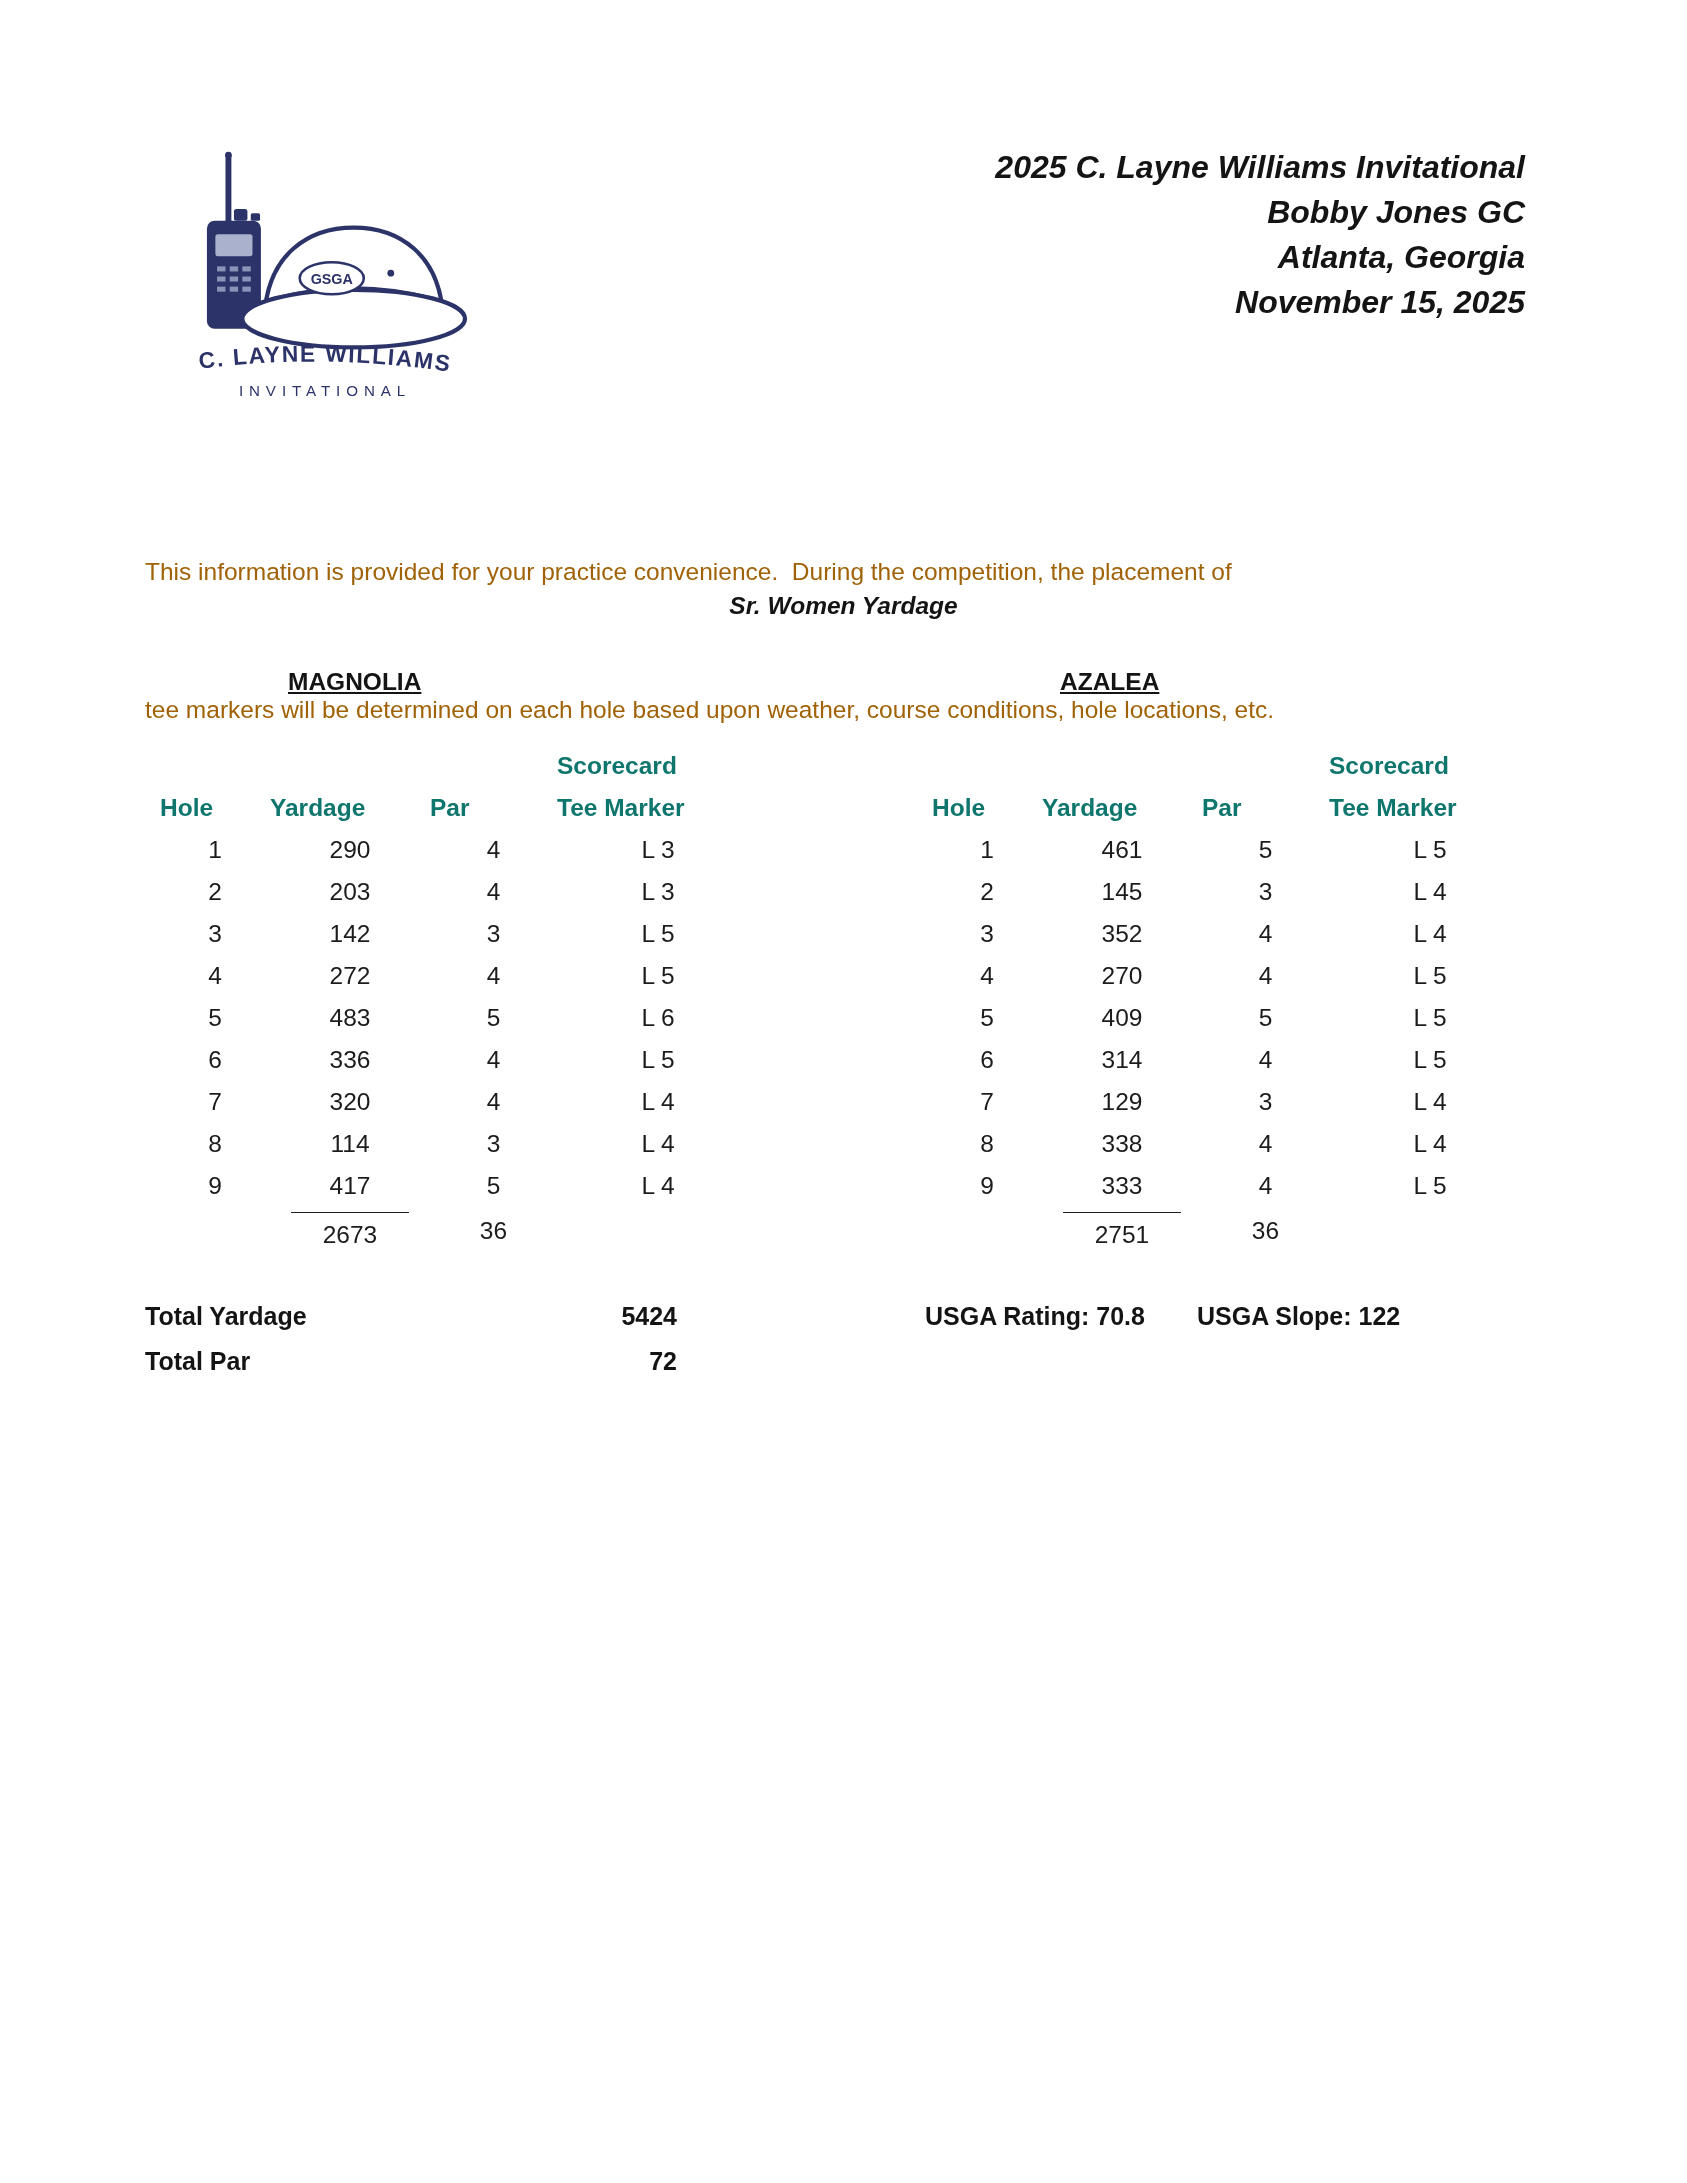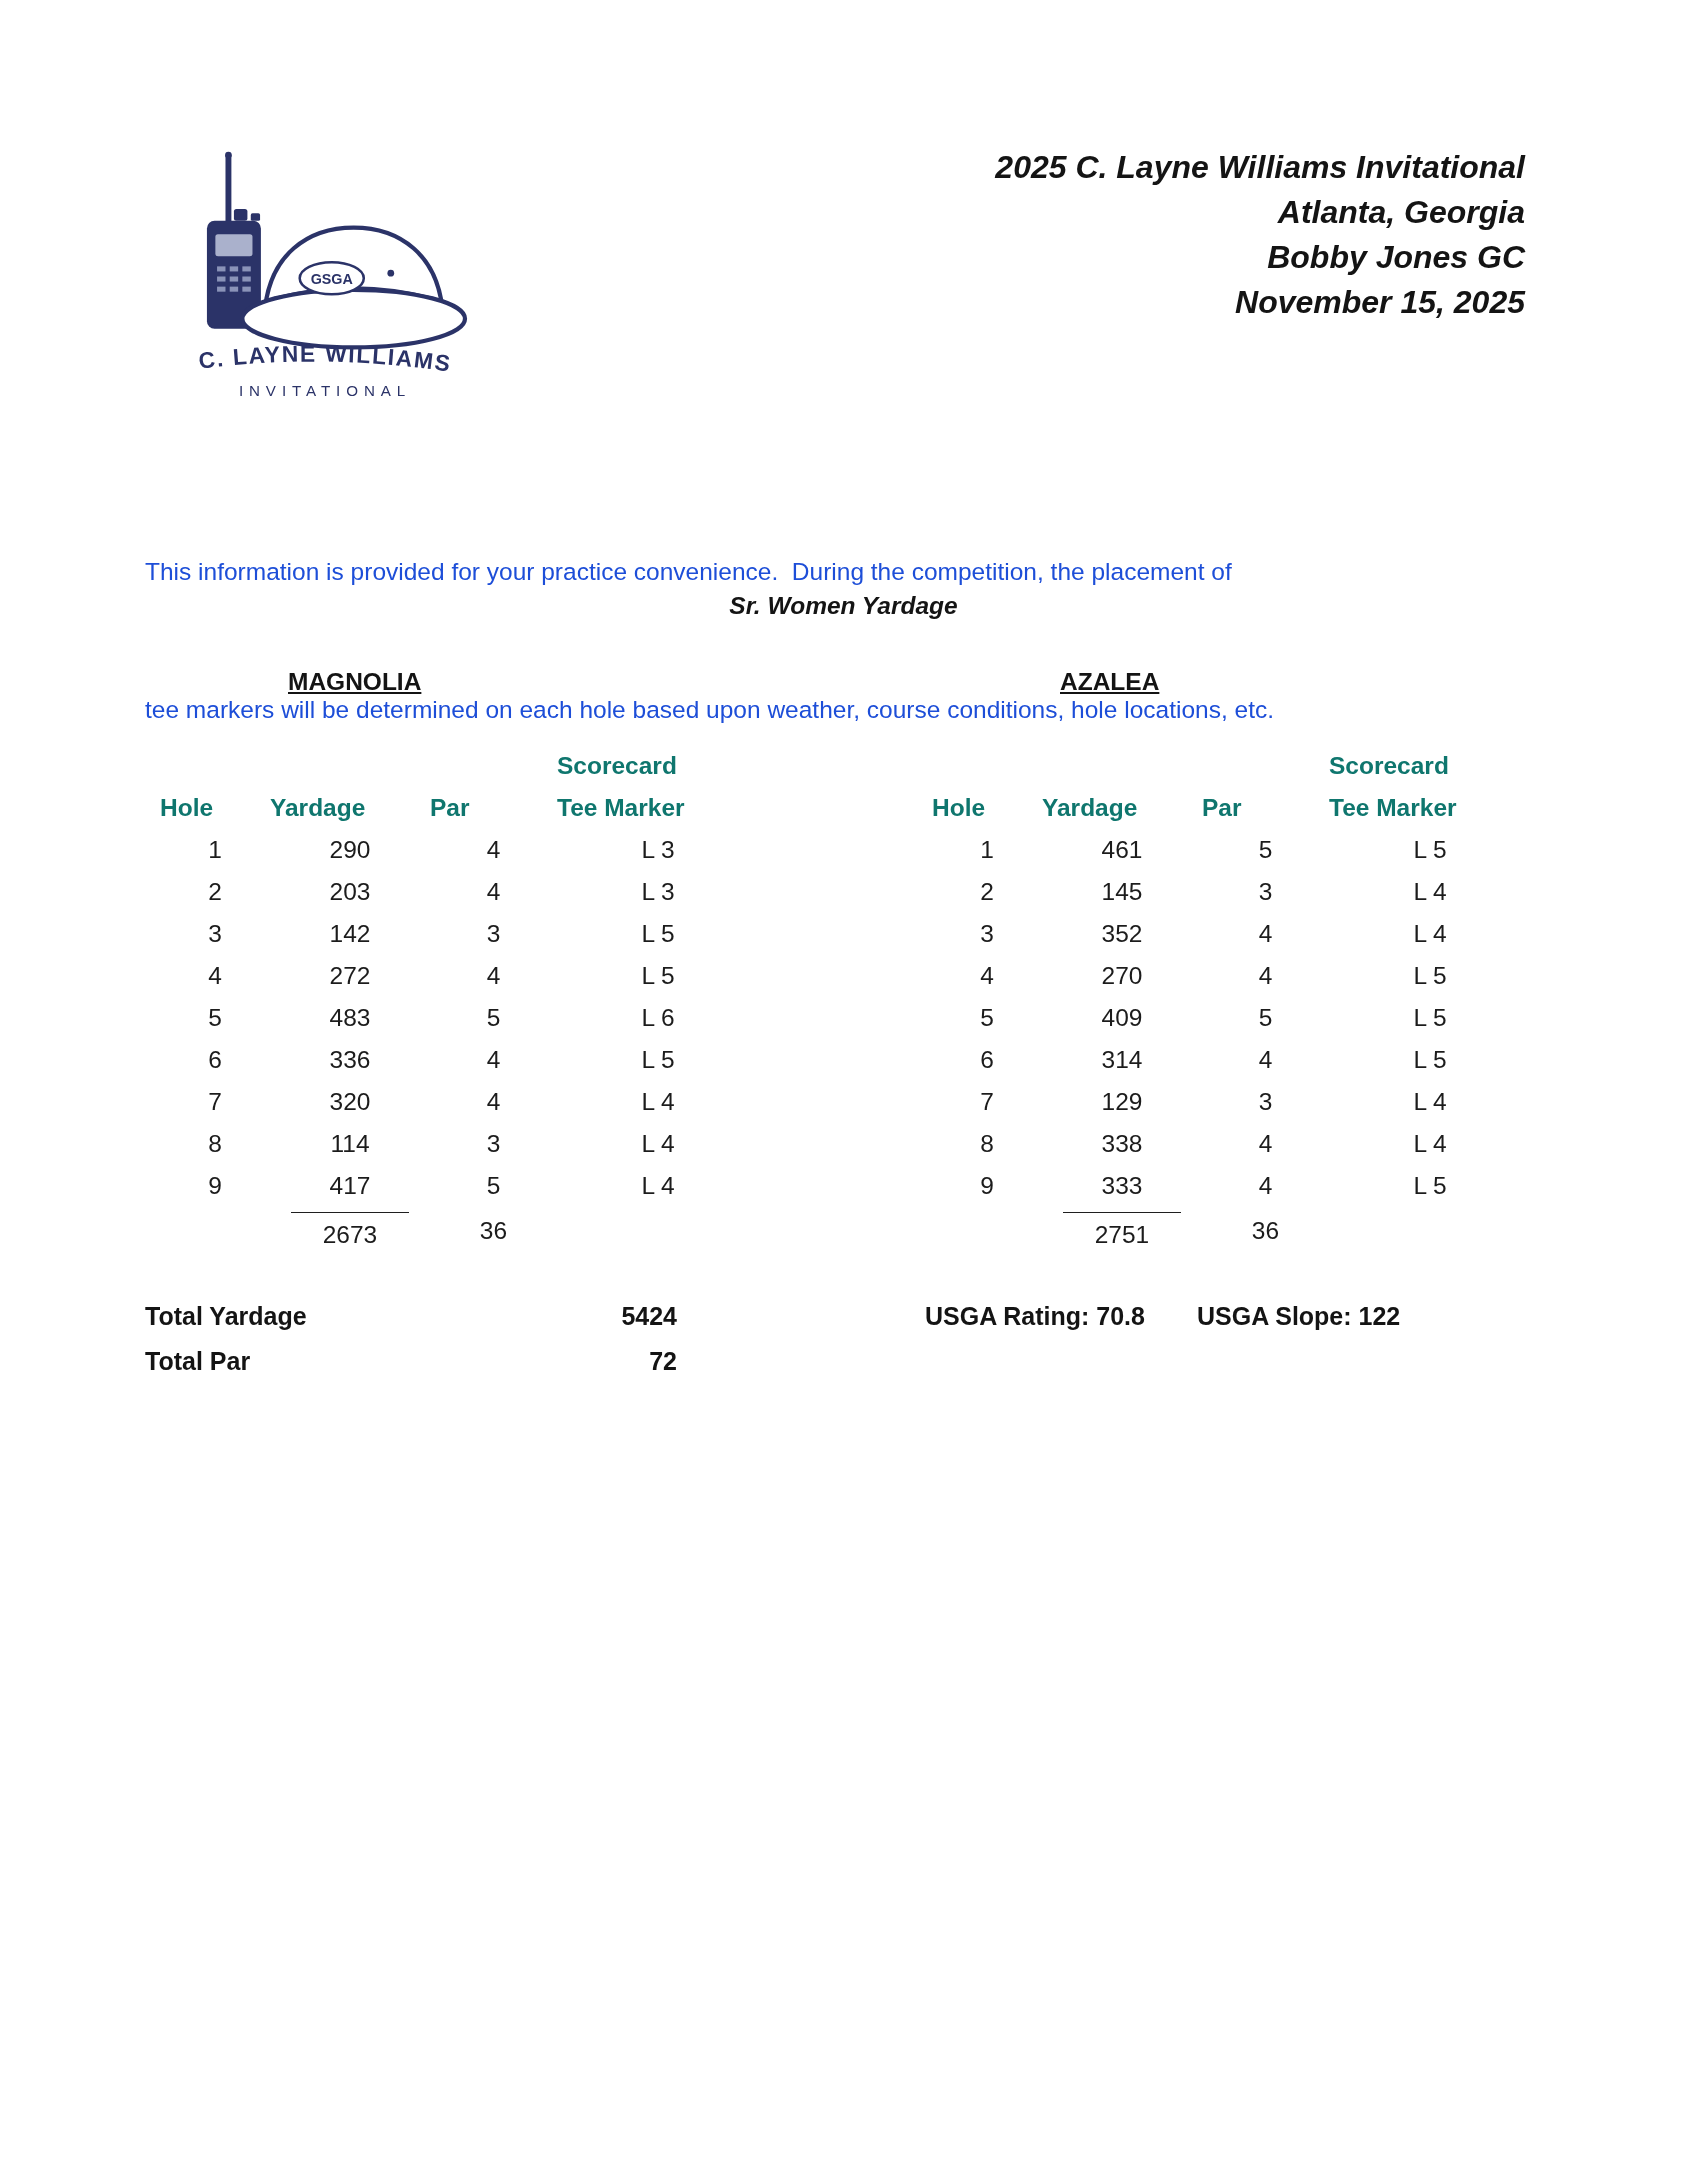--- a/index.html
+++ b/index.html
@@ -9,21 +9,21 @@
     font-family:"Liberation Sans", sans-serif; color:#1f1f1f; overflow:hidden;
   }
   
   .logo { position:absolute; left:173px; top:150px; width:304px; height:253px; }
   
   .header-block {
     position:absolute; top:145px; right:162px; text-align:right;
     font-weight:bold; font-style:italic; font-size:32px; line-height:45px; color:#141414;
   }
   
-  .intro { position:absolute; left:145px; top:457px; font-size:24.5px; line-height:46px; white-space:pre-wrap; color:#1d4ed8; }
+  .intro { position:absolute; left:145px; top:457px; font-size:24.5px; line-height:46px; white-space:pre-wrap; color:#a16207; }
   
   .section-title {
     position:absolute; top:592px; left:0; width:1687px; text-align:center;
     font-weight:bold; font-style:italic; font-size:24.5px; color:#141414;
   }
   
   .tables { position:absolute; top:668px; left:160px; display:flex; gap:173px; }
   .course-name {
     margin-left:128px; display:inline-block; font-weight:bold; font-size:24.5px;
     text-decoration:underline; margin-bottom:49px; color:#141414;
@@ -90,22 +90,22 @@
       </defs>
       <text font-size="27" font-weight="bold" letter-spacing="2" class="navy">
         <textPath href="#arcpath" startOffset="50%" text-anchor="middle">C. LAYNE WILLIAMS</textPath>
       </text>
       <text x="180" y="292" text-anchor="middle" font-size="18" letter-spacing="7" class="navy">INVITATIONAL</text>
     </svg>
   </div>
 
   <div class="header-block">
     <div>2025 C. Layne Williams Invitational</div>
+    <div>Bobby Jones GC</div>
     <div>Atlanta, Georgia</div>
-    <div>Bobby Jones GC</div>
     <div>November 15, 2025</div>
   </div>
 
   <div class="intro">
     <div>This information is provided for your practice convenience.  During the competition, the placement of</div>
     <div>tee markers will be determined on each hole based upon weather, course conditions, hole locations, etc.</div>
   </div>
 
   <div class="section-title">Sr. Women Yardage</div>
 

